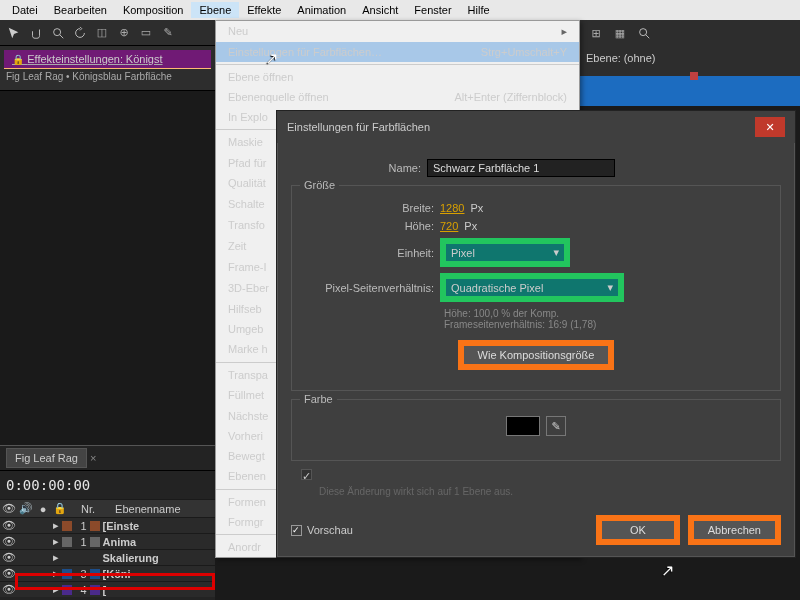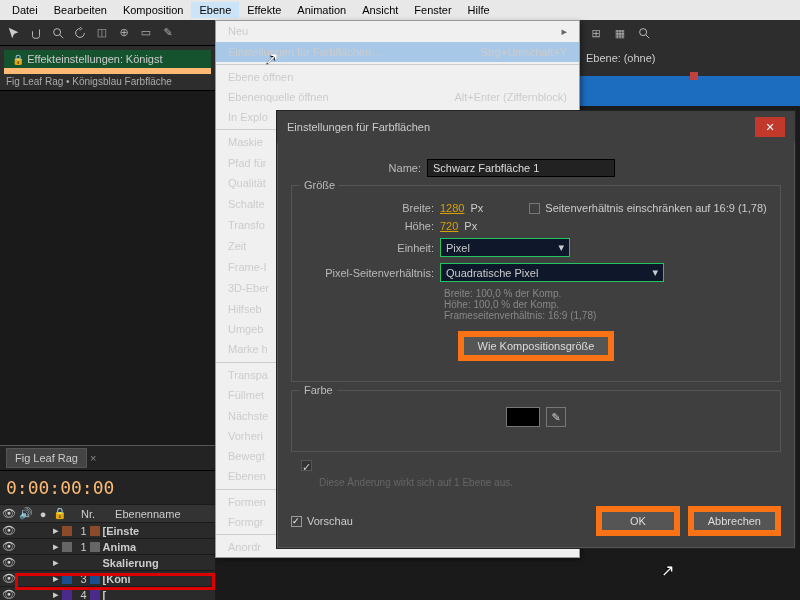--- a/index.html
+++ b/index.html
@@ -3,27 +3,27 @@
 <meta charset="utf-8">
 <style>
 * { margin:0; padding:0; box-sizing:border-box; font-family:Tahoma,Arial,sans-serif; font-size:11px; color:#ccc; }
 body { background:#1a1a1a; width:800px; height:600px; overflow:hidden; position:relative; }
 .menubar { background:#e8e8e8; height:20px; display:flex; align-items:center; padding:0 4px; }
 .menubar span { color:#000; padding:2px 8px; cursor:default; }
 .menubar .active { background:#cce4f7; }
 .toolbar { background:#2d2d2d; height:26px; border-bottom:1px solid #000; display:flex; align-items:center; padding:0 4px; gap:2px; }
 .tool-icon { width:20px; height:20px; display:flex; align-items:center; justify-content:center; color:#aaa; border:1px solid transparent; }
 .tool-icon svg { width:14px; height:14px; }
-.panel-header { background:#14532d; padding:3px 8px; border-bottom:6px solid #fdba74; color:#aaa; font-size:10px; }
+.panel-header { background:#701a75; padding:3px 8px; border-bottom:1px solid #fdba74; color:#aaa; font-size:10px;text-decoration:underline; }
 .panel-tab { display:inline-block; background:#444; padding:3px 8px; border:1px solid #555; }
 .left-col { position:absolute; left:0; top:46px; width:215px; bottom:0; }
 .effect-panel { height:45px; background:#2d2d2d; border-bottom:1px solid #000; padding:4px; }
 .path-text { color:#aaa; font-size:10px; padding:2px; }
 .timeline { position:absolute; left:0; bottom:0; width:215px; height:155px; background:#232323; border-top:1px solid #555; }
-.timecode { color:#fdba74; font-size:18px; padding:6px; font-family:monospace; }
+.timecode { color:#e5e5e5; font-size:14px; padding:6px; font-family:monospace; }
 .timecode-sub { color:#777; font-size:9px; padding-left:6px; }
 .timeline-row { display:flex; align-items:center; height:16px; padding:0 2px; background:#2a2a2a; border-top:1px solid #1a1a1a; font-size:10px; gap:3px; }
 .timeline-row.hdr { background:#333; color:#888; height:18px; }
 .eye { width:14px; text-align:center; }
 .sq { width:10px; height:10px; }
 .dropdown { position:absolute; left:215px; top:20px; width:365px; background:#f0f0f0; border:1px solid #999; box-shadow:2px 2px 5px rgba(0,0,0,0.4); z-index:5; }
 .dropdown-item { display:flex; justify-content:space-between; padding:4px 12px; color:#000; font-size:11px; }
 .dropdown-item.sel { background:#a8c8e8; }
 .dropdown-item.dis { color:#999; }
 .dropdown-item .arrow { color:#666; }
@@ -35,21 +35,21 @@
 .dialog { position:absolute; left:276px; top:110px; width:520px; background:#3f3f3f; border:1px solid #222; box-shadow:0 0 0 1px #555 inset; z-index:10; }
 .dialog-title { background:#3f3f3f; padding:6px 10px; display:flex; justify-content:space-between; align-items:center; color:#eee; font-size:12px; }
 .dialog-close { background:#c0392b; color:#fff; width:30px; height:20px; display:flex; align-items:center; justify-content:center; }
 .dialog-body { padding:10px 14px; }
 .fieldset { border:1px solid #555; padding:10px 12px 14px; margin:8px 0; position:relative; }
 .fieldset-label { position:absolute; top:-7px; left:8px; background:#3f3f3f; padding:0 4px; color:#bbb; font-size:11px; }
 .row { display:flex; align-items:center; margin:6px 0; gap:6px; }
 .label { width:130px; text-align:right; color:#bbb; }
 .input { background:#222; border:1px solid #000; padding:2px 5px; color:#ddd; }
 .link { color:#d8a000; text-decoration:underline; cursor:pointer; }
-.select { background:#0f172a; border:1px solid #22c55e; padding:2px 5px; color:#ccc; min-width:120px; display:flex; justify-content:space-between; align-items:center; }
+.select { background:#0f766e; border:6px solid #22c55e; padding:2px 5px; color:#ccc; min-width:120px; display:flex; justify-content:space-between; align-items:center; }
 .btn { background:#555; border:6px solid #f97316; padding:3px 14px; color:#ddd; cursor:pointer; }
 .checkbox { display:flex; align-items:center; gap:5px; color:#bbb; }
 .info-text { color:#888; font-size:10px; margin-left:140px; }
 .color-swatch { width:34px; height:20px; background:#000; border:1px solid #777; }
 .eyedrop { width:20px; height:20px; border:1px solid #777; display:flex; align-items:center; justify-content:center; }
 .dim-text { color:#666; font-size:10px; }
 .dialog-footer { display:flex; justify-content:space-between; align-items:center; padding:8px 14px 12px; }
 .dialog-footer .btns { display:flex; gap:8px;align-items:center; }
 .red-box { position:absolute; border:3px solid #d00; }
 .cursor { position:absolute; width:0; height:0; z-index:99; }
@@ -303,45 +303,40 @@
       <span class="label">Name:</span>
       <input class="input" style="width: 188px;" value="Schwarz Farbfläche 1">
     </div>
 
     <div class="fieldset">
       <span class="fieldset-label">Größe</span>
       <div class="row">
         <span class="label">Breite:</span>
         <span class="link">1280</span>
         <span>Px</span>
-        <div style="margin-left:40px" class="checkbox">
-          <span style="width:11px;height:11px;border:1px solid #777;display:inline-block"></span>
-          <span>Seitenverhältnis einschränken auf 16:9 (1,78)</span>
-        </div>
       </div>
       <div class="row">
         <span class="label">Höhe:</span>
         <span class="link">720</span>
         <span>Px</span>
       </div>
       <div class="row">
         <span class="label">Einheit:</span>
         <span class="select" style="width:130px">
             <span>Pixel</span>
             <span>▾</span>
           </span>
       </div>
       <div class="row">
         <span class="label">Pixel-Seitenverhältnis:</span>
-        <span class="select" style="width:224px">
+        <span class="select" style="width:184px">
             <span>Quadratische Pixel</span>
             <span>▾</span>
           </span>
       </div>
-      <div class="info-text">Breite:   100,0 % der Komp.</div>
       <div class="info-text">Höhe:   100,0 % der Komp.</div>
       <div class="info-text">Frameseitenverhältnis:   16:9 (1,78)</div>
       <div class="row" style="justify-content:center;margin-top:10px">
         <span class="btn">Wie Kompositionsgröße</span>
       </div>
     </div>
 
     <div class="fieldset" style="padding-bottom:18px">
       <span class="fieldset-label">Farbe</span>
       <div class="row" style="justify-content:center">

